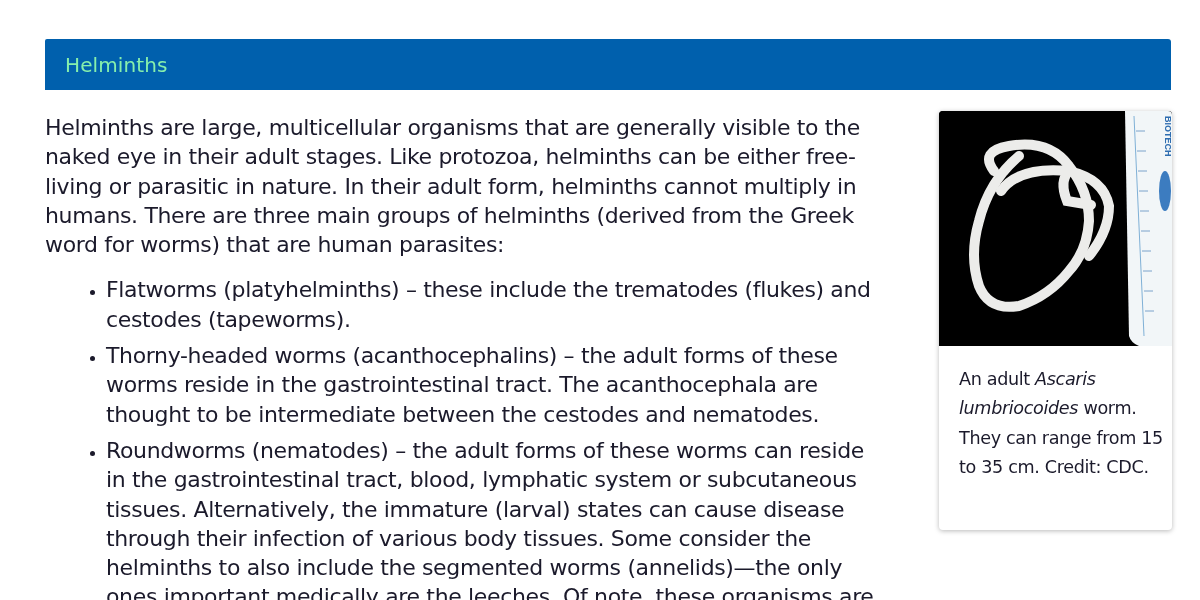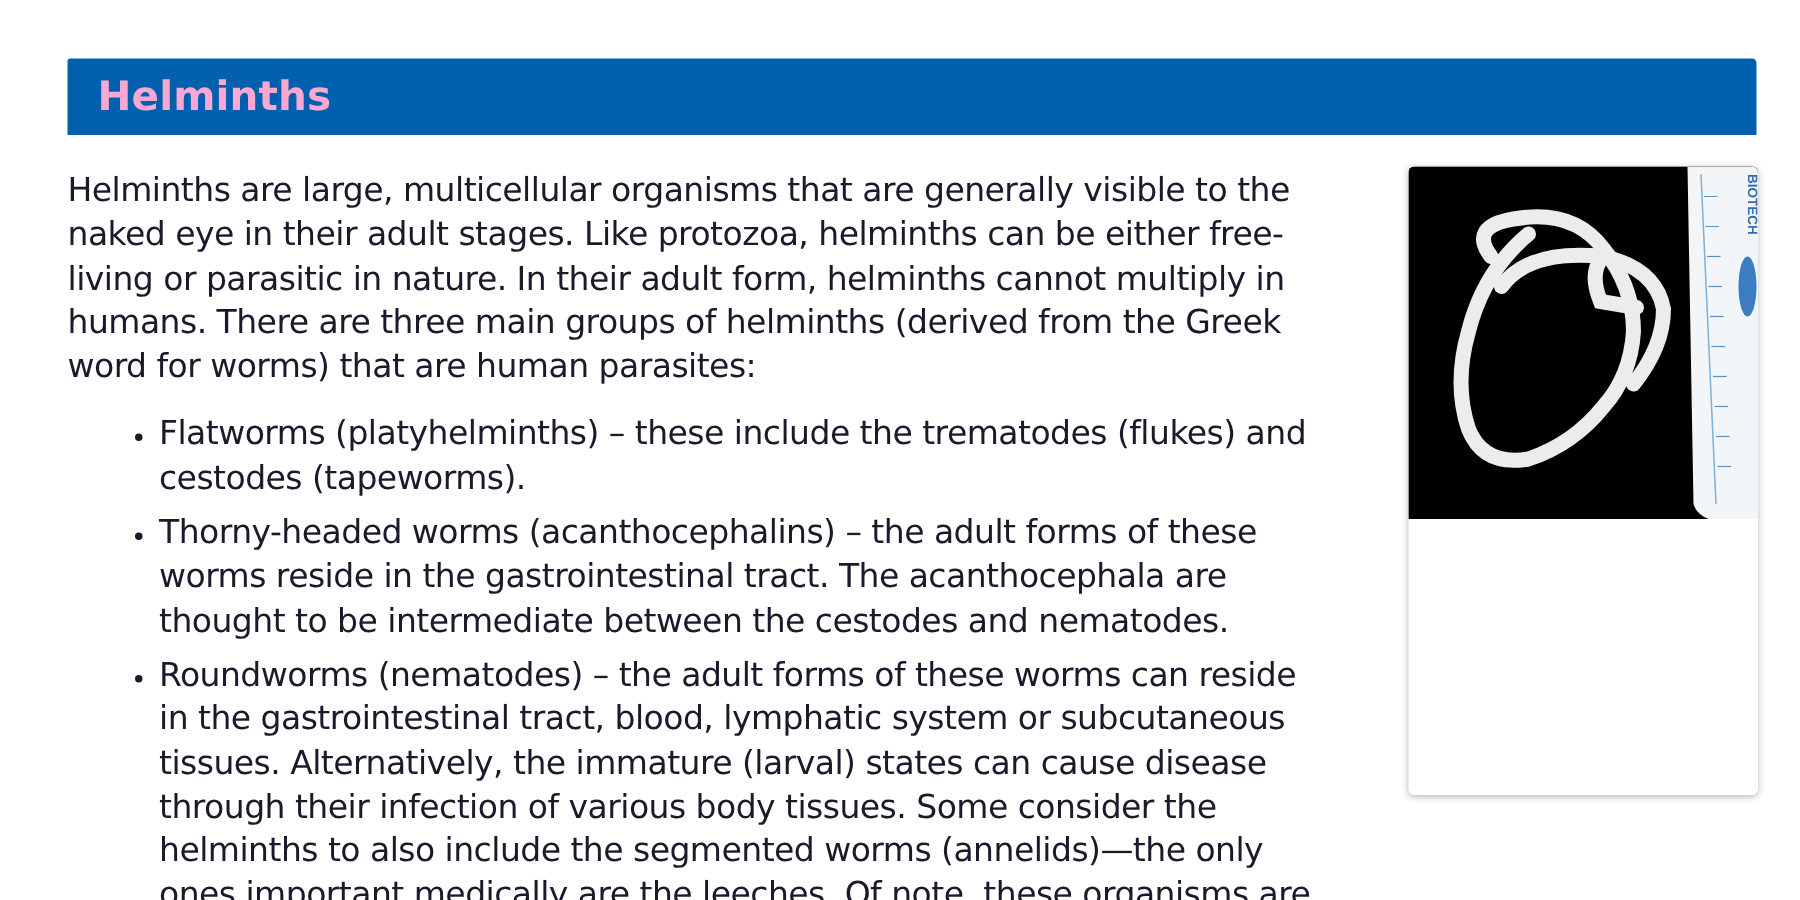--- a/index.html
+++ b/index.html
@@ -8,21 +8,21 @@
     font-family: "DejaVu Sans", "Liberation Sans", sans-serif;
     color: #1b1a2b;
   }
   .header-bar {
     position: absolute; left: 45px; top: 39px; width: 1126px; height: 51px;
     background: #0060ad; border-radius: 2px 3px 0 0;
     box-sizing: border-box; padding-left: 20px;
     display: flex; align-items: center;
   }
   .header-title {
-    color: #f9a8d4; font-size: 27px; letter-spacing: 0.1px; font-weight: bold;
+    color: #86efac; font-size: 20px; letter-spacing: 0.1px;
   }
   .main {
     position: absolute; left: 45px; top: 113px; width: 850px;
     font-size: 22px; line-height: 29.3px; letter-spacing: -0.35px;
   }
   .main p { margin: 0 0 14px 0; }
   .main ul { margin: 16px; padding-left: 45px; }
   .main li { margin-bottom: 7px; padding-left: 0; }
   .main li::marker { font-size: 15px; }
 
@@ -82,13 +82,16 @@
         <ellipse cx="226" cy="80" rx="6" ry="20" fill="#3c7cc0"></ellipse>
       </g>
 
       <g fill="none" stroke="#ececea" stroke-width="10" stroke-linecap="round">
         <path d="M55 60 Q40 40 70 35 Q110 28 130 55 Q150 80 150 110 Q148 140 130 160 Q110 185 80 195 Q50 200 40 175 Q30 145 40 110 Q50 70 80 45"></path>
         <path d="M62 80 Q80 55 130 60 Q165 68 170 95 Q170 120 150 145"></path>
         <path d="M130 60 Q120 70 128 90 L152 94"></path>
       </g>
     </svg>
   </div>
+  <div class="figure-caption">
+    <span>An adult </span><em>Ascaris lumbriocoides</em><span> worm. They can range from 15 to 35 cm. Credit: CDC.</span>
+  </div>
 </div>
 
 </body></html>

